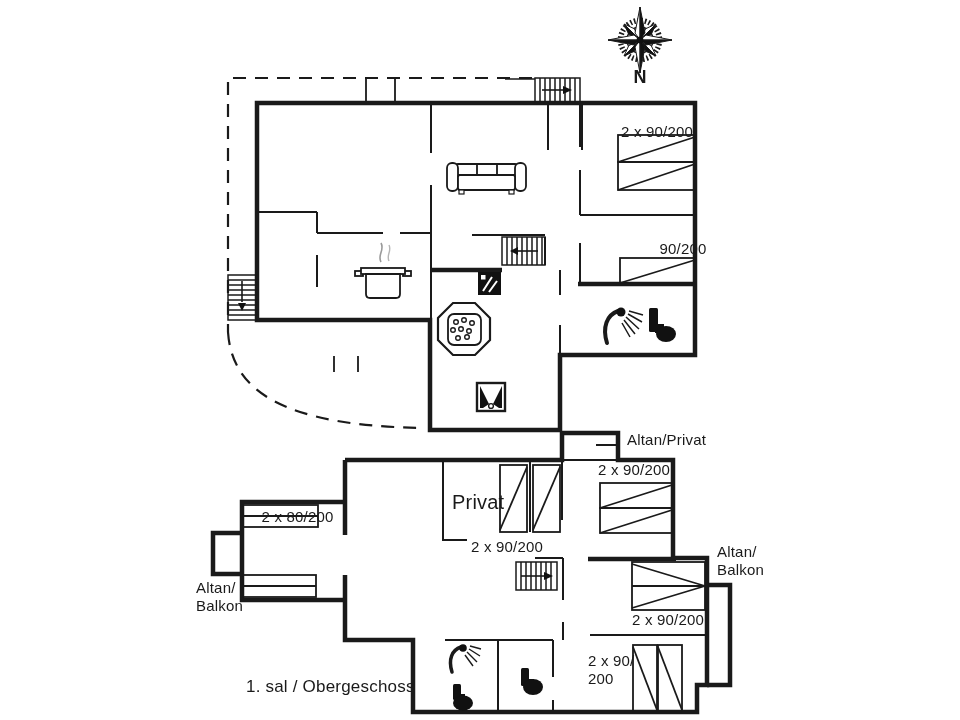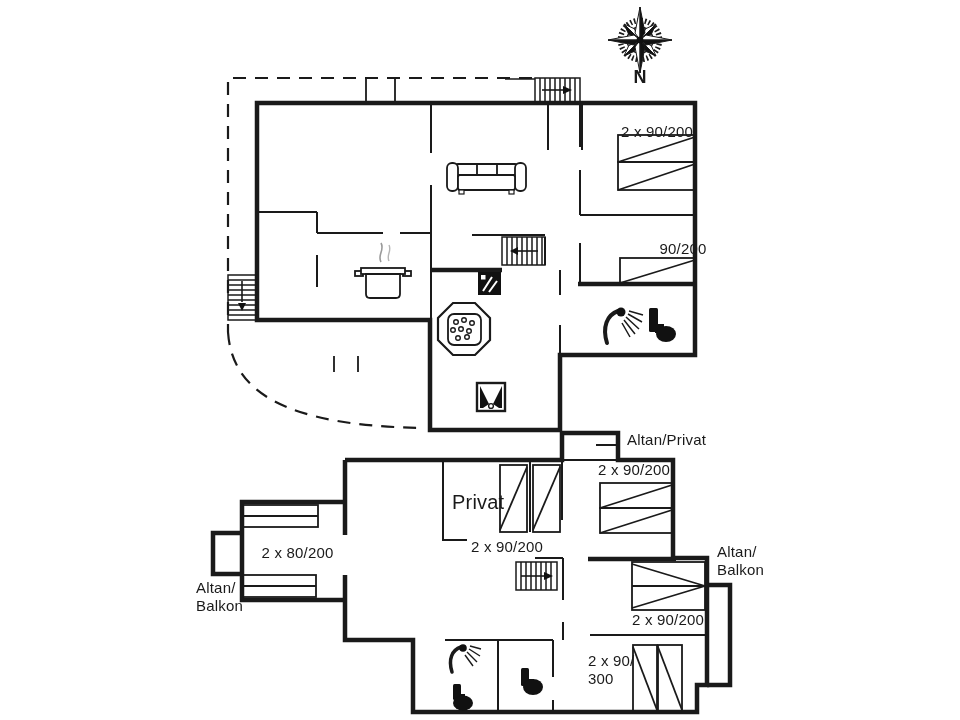--- a/index.html
+++ b/index.html
@@ -231,21 +231,22 @@
 
   <div class="lbl north c" style="left:640px;top:67px;">N</div>
 
   <div class="lbl c" style="left:657px;top:123px;">2 x 90/200</div>
   <div class="lbl c" style="left:659px;top:240px;margin-left:24px;">90/200</div>
 
   <div class="lbl" style="left:627px;top:431px;">Altan/Privat</div>
   <div class="lbl c" style="left:634px;top:461px;">2 x 90/200</div>
   <div class="lbl" style="left:452px;top:490px;font-size:20px;">Privat</div>
   <div class="lbl c" style="left:507px;top:538px;">2 x 90/200</div>
-  <div class="lbl c" style="left:281px;top:544px;padding-left:33px;">2 x 80/200</div>
+  <div class="lbl c" style="left:281px;top:508px;padding-left:33px;">2 x 80/200</div>
   <div class="lbl" style="left:196px;top:579px;">Altan/
 Balkon</div>
   <div class="lbl" style="left:717px;top:543px;">Altan/
 Balkon</div>
   <div class="lbl c" style="left:668px;top:611px;">2 x 90/200</div>
   <div class="lbl" style="left:588px;top:652px;">2 x 90/
-300</div>
+200</div>
+  <div class="lbl title" style="left:246px;top:677px;">1. sal / Obergeschoss</div>
 </div>
 
 </body></html>

